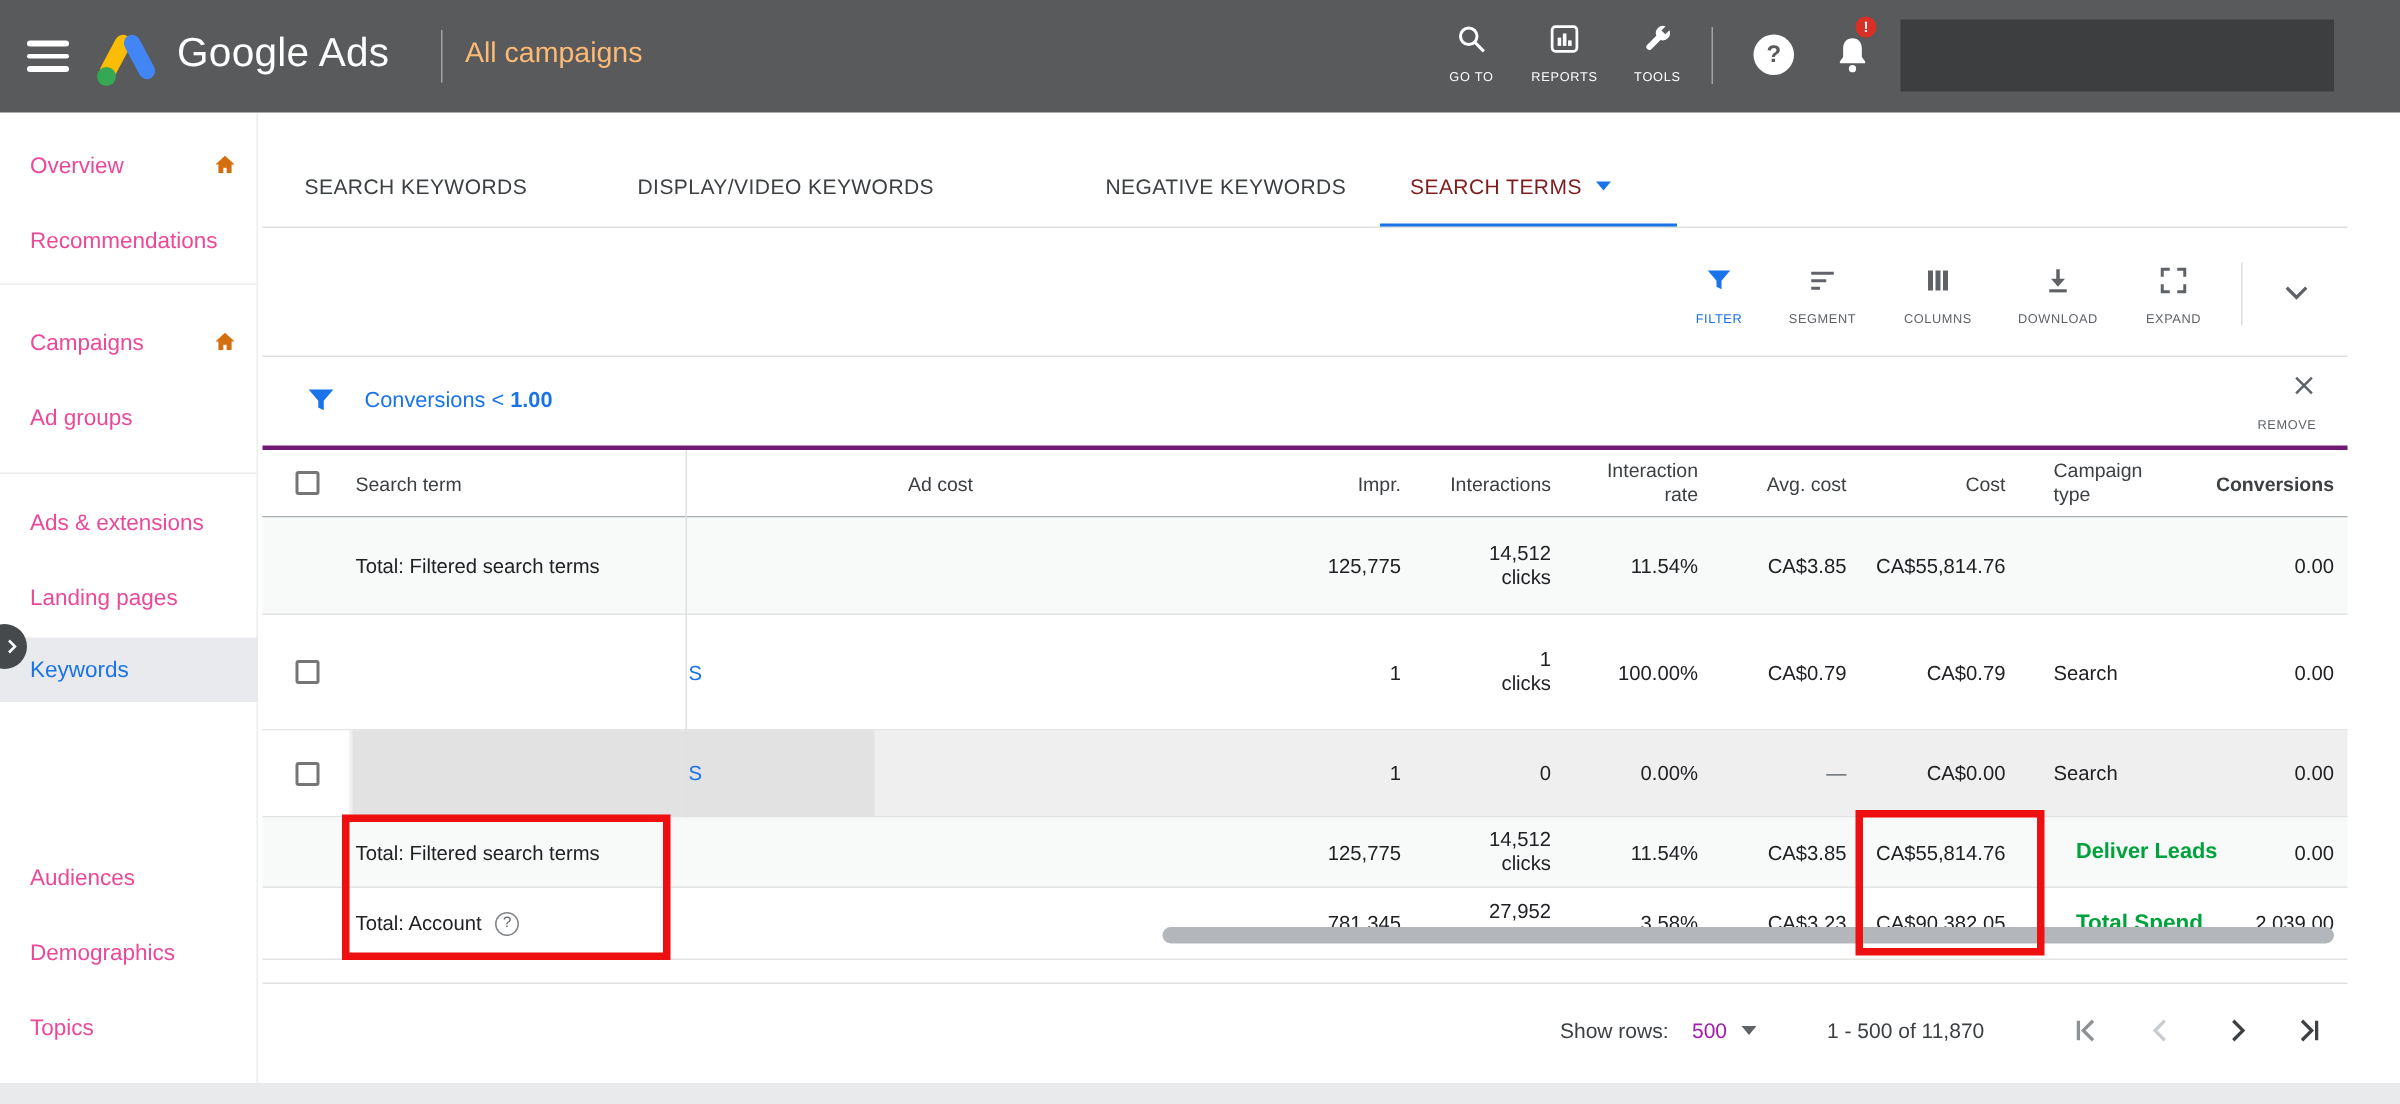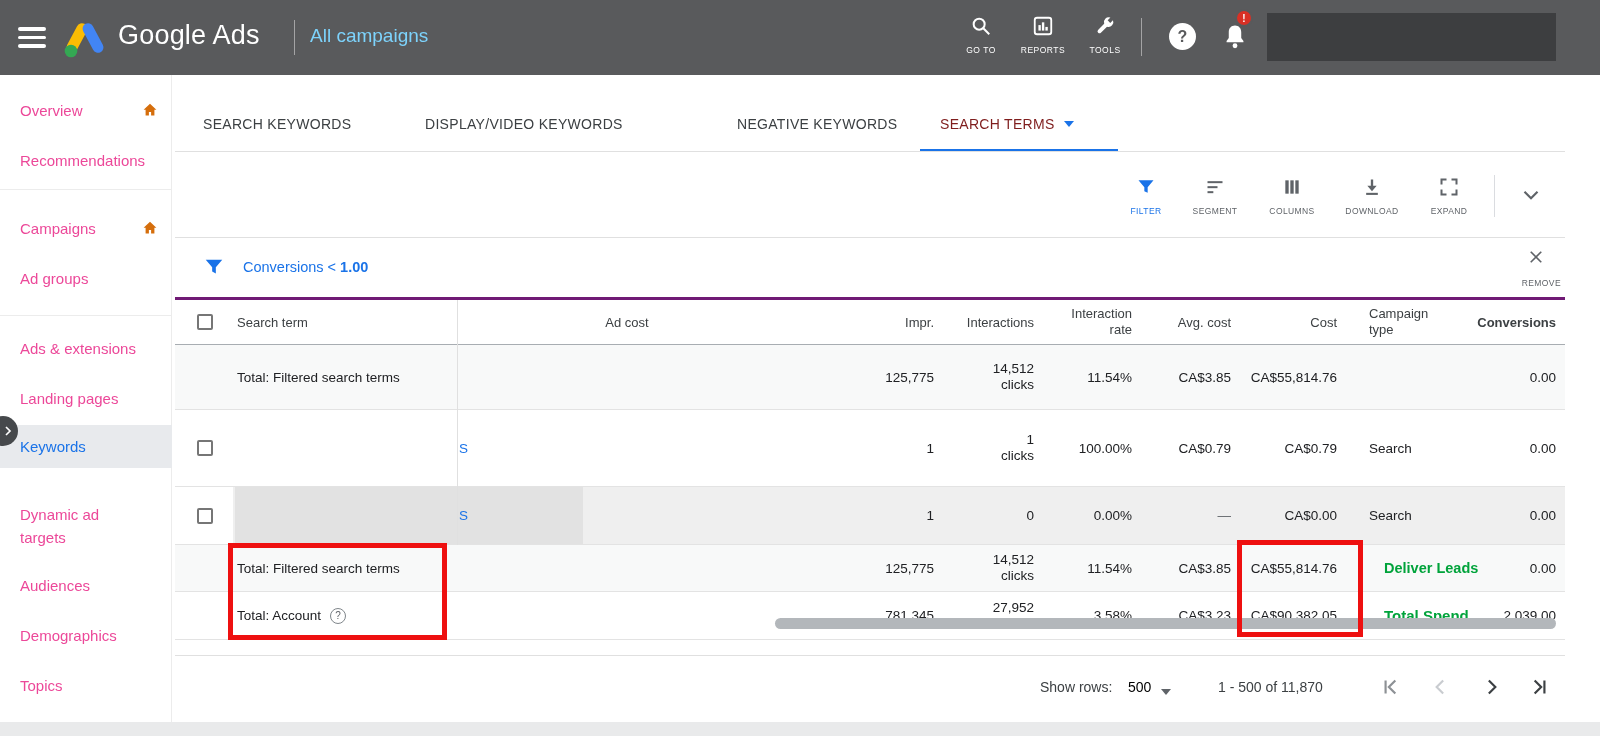--- a/index.html
+++ b/index.html
@@ -7,21 +7,21 @@
   body { font-family:"Liberation Sans","DejaVu Sans",sans-serif; color:#202124; }
   #page { position:relative; width:1600px; height:736px; background:#fff; overflow:hidden; }
 
   
   .topbar { position:absolute; left:0; top:0; width:1600px; height:75px; background:#595a5c; z-index:10; }
   .hamburger { position:absolute; left:18px; top:27px; width:28px; height:21px; cursor:pointer; }
   .hamburger div { position:absolute; left:0; width:28px; height:3.5px; background:#fff; border-radius:2px; }
   .logo { position:absolute; left:62px; top:17px; }
   .app-name { position:absolute; left:118px; top:20px; font-size:27px; color:#fff; letter-spacing:.2px; }
   .tb-div { position:absolute; top:20px; width:1px; height:35px; background:rgba(255,255,255,.45); }
-  .context { position:absolute; left:310px; top:25px; font-size:19px; color:#7dd3fc; }
+  .context { position:absolute; left:310px; top:25px; font-size:19px; color:#fdba74; }
   .tb-item { position:absolute; top:15px; width:70px; display:flex; flex-direction:column; align-items:center; cursor:pointer; }
   .tb-label { margin-top:4px; font-size:8.5px; letter-spacing:.5px; color:#fff; }
   .help-circle { position:absolute; left:1169px; top:23px; width:27px; height:27px; border-radius:50%; background:#fff; display:flex; align-items:center; justify-content:center; font-size:16px; font-weight:bold; color:#595a5c; cursor:pointer; }
   .bell { position:absolute; left:1221px; top:22px; width:28px; height:30px; cursor:pointer; }
   .badge { position:absolute; left:1235px; top:9px; width:18px; height:18px; border-radius:50%; background:#d93025; border:2px solid #595a5c; color:#fff; font-size:10px; font-weight:bold; display:flex; align-items:center; justify-content:center; }
   .redacted-box { position:absolute; left:1267px; top:13px; width:289px; height:48px; background:#3d3e40; }
 
   
   .sidebar { position:absolute; left:0; top:75px; width:172px; height:661px; background:#fff; border-right:1px solid #ececec; z-index:6; }
   .side-item { position:absolute; left:0; width:172px; height:30px; display:flex; align-items:center; padding-left:20px; font-size:15px; color:#ec4899; cursor:pointer; }
@@ -45,21 +45,21 @@
   .tool-group.active { color:#1a73e8; }
   .tool-label { margin-top:5px; font-size:8.5px; letter-spacing:.4px; }
   .tool-div { position:absolute; left:1322px; top:100px; width:1px; height:42px; background:#dadce0; }
   .tool-chevron { position:absolute; left:1346px; top:107px; cursor:pointer; }
 
   .filter-row { position:absolute; left:3px; top:163px; width:1390px; height:62px; border-bottom:3px solid #701a75; }
   .chip-funnel { position:absolute; left:28px; top:18px; }
   .chip-text { position:absolute; left:68px; top:21px; font-size:14.5px; color:#1a73e8; cursor:pointer; }
   .chip-text .val { font-weight:bold; margin-left:4px; }
   .remove-x { position:absolute; left:1352px; top:10px; cursor:pointer; }
-  .remove-label { position:absolute; left:1330px; top:40px; width:56px; text-align:right; font-size:8.5px; letter-spacing:.4px; color:#5f6368; }
+  .remove-label { position:absolute; left:1330px; top:40px; width:56px; text-align:left; font-size:8.5px; letter-spacing:.4px; color:#5f6368; }
 
   
   .thead, .trow { position:absolute; left:3px; width:1390px; }
   .thead { top:225px; height:45px; border-bottom:1px solid #a8adb2; background:#fff; }
   .cell { position:absolute; top:0; bottom:0; display:flex; align-items:center; font-size:13.5px; color:#202124; z-index:2; }
   .hcell { font-size:13px; color:#3c4043; }
   .two { flex-direction:column; align-items:flex-end; justify-content:center; line-height:16px; }
   .two.left { align-items:flex-start; }
   .right { justify-content:flex-end; text-align:right; }
   .center { justify-content:center; }
@@ -79,21 +79,21 @@
   .checkbox { width:16px; height:16px; border:2px solid #767676; border-radius:2px; background:#fff; cursor:pointer; }
   .frozen-div { position:absolute; left:285px; top:225px; width:1px; height:245px; background:#e0e0e0; z-index:3; }
   .qcircle { width:16px; height:16px; border-radius:50%; border:1.5px solid #80868b; color:#5f6368; font-size:10px; display:flex; align-items:center; justify-content:center; margin-left:9px; cursor:pointer; }
   .dash { color:#5f6368; }
 
   .scrollbar-x { position:absolute; left:603px; top:543px; width:781px; height:11px; background:#b3b7bb; border-radius:6px; z-index:25; cursor:pointer; }
   .red-box { position:absolute; border:5px solid #ee1010; z-index:30; }
 
   
   .foot-label { position:absolute; top:604px; font-size:14px; color:#3c4043; }
-  .rows-select { position:absolute; left:956px; top:604px; display:flex; align-items:flex-end; cursor:pointer; font-size:14px; color:#000000; }
+  .rows-select { position:absolute; left:956px; top:604px; display:flex; align-items:center; cursor:pointer; font-size:14px; color:#a21caf; }
   .sel-caret { width:0; height:0; border-left:5px solid transparent; border-right:5px solid transparent; border-top:6px solid #5f6368; margin-left:10px; }
   .pag-btn { position:absolute; top:599px; width:26px; height:26px; cursor:pointer; }
 
   .bottom-strip { position:absolute; left:0; top:722px; width:1600px; height:14px; background:#e9eaeb; z-index:40; }
 </style>
 </head>
 <body>
 
 <div id="page">
 
@@ -188,23 +188,20 @@
     </div>
     <div class="side-div" style="top:240px"></div>
     <div class="side-item" style="top:258px">
       <span>Ads &amp; extensions</span>
     </div>
     <div class="side-item" style="top:308px">
       <span>Landing pages</span>
     </div>
     <div class="side-item selected" style="top:350px">
       <span>Keywords</span>
-    </div>
-    <div class="side-item wrap" style="top:428px">
-      <span>Dynamic ad targets</span>
     </div>
     <div class="side-item" style="top:495px">
       <span>Audiences</span>
     </div>
     <div class="side-item" style="top:545px">
       <span>Demographics</span>
     </div>
     <div class="side-item" style="top:595px">
       <span>Topics</span>
     </div>

